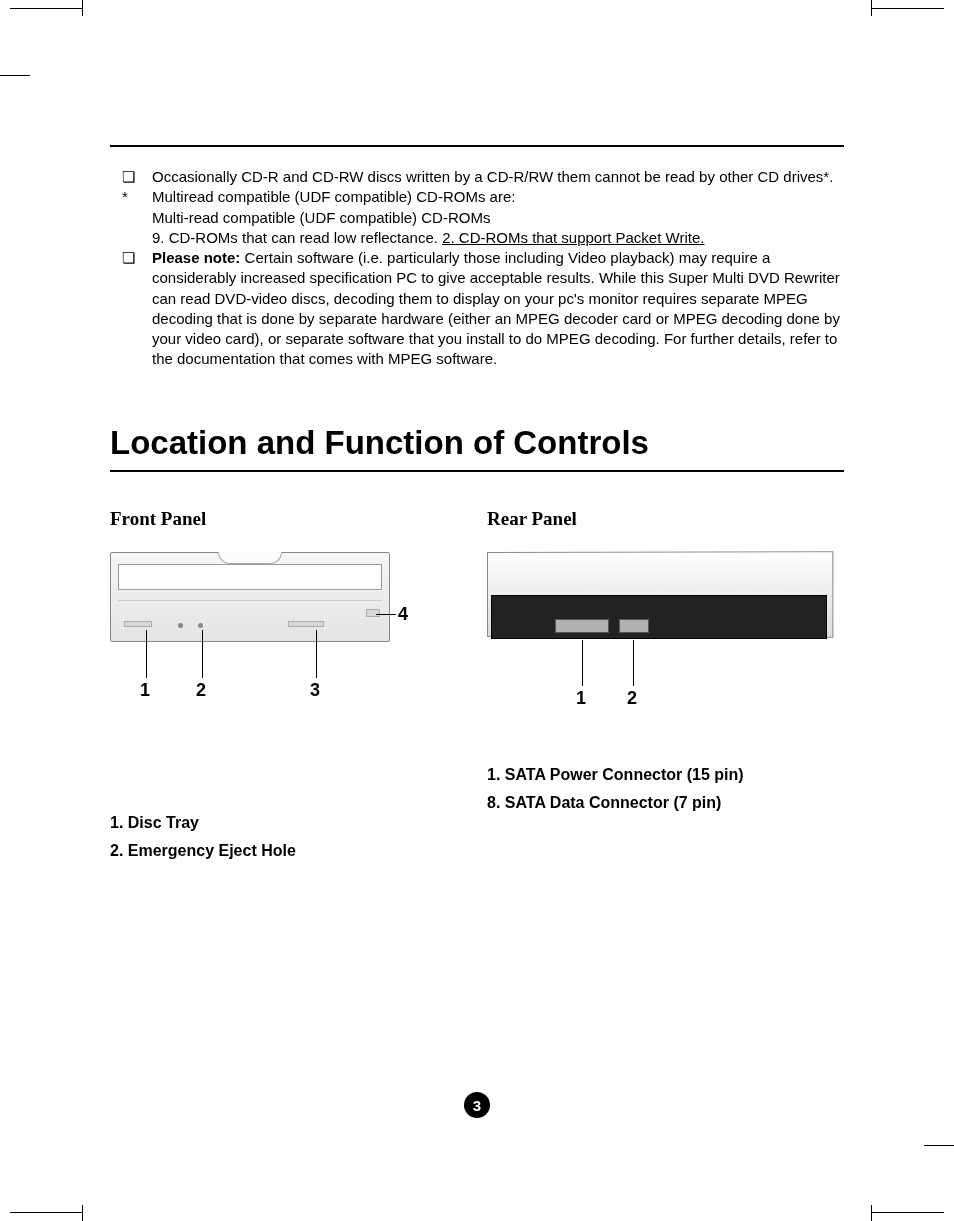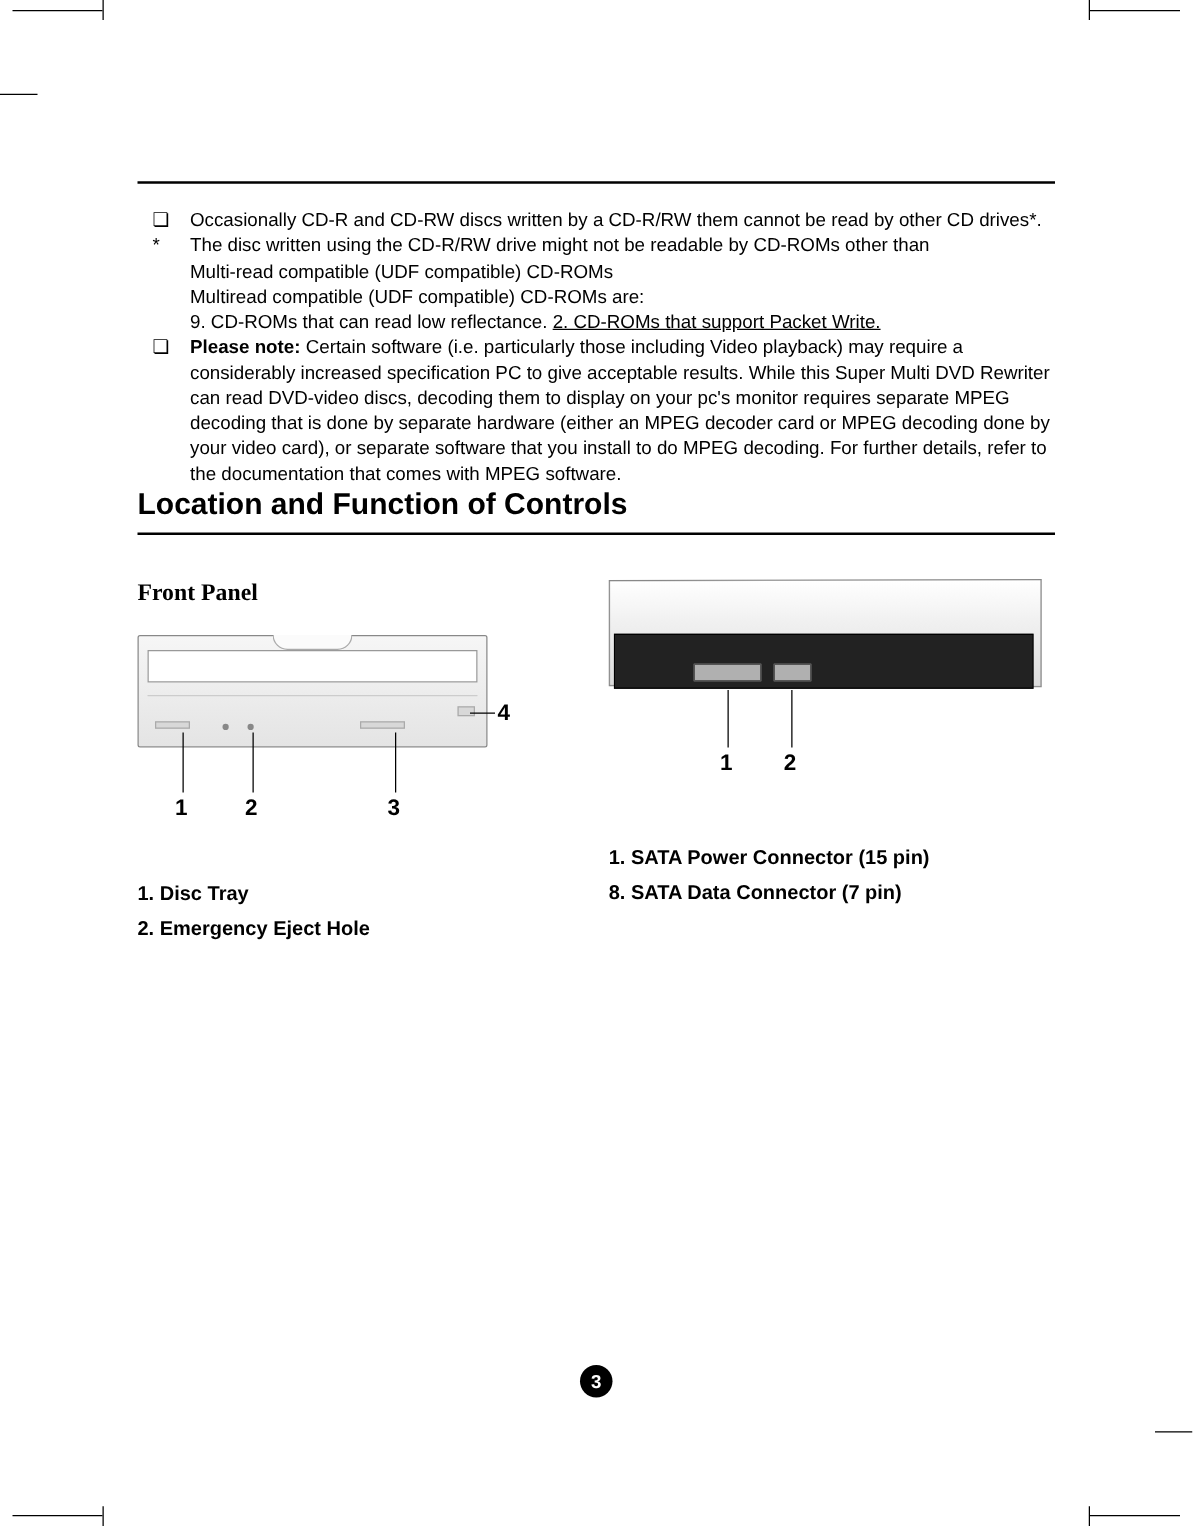--- a/index.html
+++ b/index.html
@@ -48,21 +48,22 @@
     .note-body { flex: 1; }
     .note-body .line { display: block; }
     .subcols { display: flex; }
     .subcol-a { width: 330px; }
     .subcol-b { flex: 1; text-decoration: underline; }
     .bold { font-weight: bold; }
 
     .section-title {
       font-family: "Century Gothic", "Avant Garde", Arial, sans-serif;
       font-weight: bold;
-      font-size: 24px;
+      font-size: 33px;
+      margin-top: 54px;
       border-bottom: 2px solid #000;
       padding-bottom: 8px;
     }
 
     .panels {
       display: flex;
       margin-top: 36px;
       gap: 20px;
     }
     .panel-col { flex: 1; }
@@ -134,21 +135,21 @@
     .drive-rear .conn-wide {
       position:absolute; left:68px; bottom:34px; width:54px; height:14px;
       background:#b0b0b0; border:1px solid #555;
     }
     .drive-rear .conn-narrow {
       position:absolute; left:132px; bottom:34px; width:30px; height:14px;
       background:#b0b0b0; border:1px solid #555;
     }
 
     .legend {
-      margin-top: 29px;
+      margin-top: 92px;
     }
     .legend-item {
       font-weight: bold;
       font-size: 16px;
       margin-bottom: 10px;
     }
 
     .page-number {
       position:absolute;
       bottom: 28px;
@@ -188,23 +189,22 @@
     <div class="note-row">
       <div class="note-mark">❏</div>
       <div class="note-body">
         <span class="line">Occasionally CD-R and CD-RW discs written by a CD-R/RW them cannot be read by other CD drives*.</span>
       </div>
     </div>
 
     <div class="note-row">
       <div class="note-mark">*</div>
       <div class="note-body">
-        <span class="line">The disc written using the CD-R/RW drive might not be readable by CD-ROMs other than</span>
+        <span class="line">Multiread compatible (UDF compatible) CD-ROMs are:</span>
         <span class="line">Multi-read compatible (UDF compatible) CD-ROMs</span>
-        <span class="line">Multiread compatible (UDF compatible) CD-ROMs are:</span>
         <span class="line subcols">
           <span class="subcol-a">9. CD-ROMs that can read low reflectance.</span>
           <span class="subcol-b">2. CD-ROMs that support Packet Write.</span>
         </span>
       </div>
     </div>
 
     <div class="note-row">
       <div class="note-mark">❏</div>
       <div class="note-body">
@@ -248,20 +248,21 @@
         <div class="label-num" style="left:288px; top:52px;">4</div>
       </div>
 
       <div class="legend">
         <div class="legend-item">1. Disc Tray</div>
         <div class="legend-item">2. Emergency Eject Hole</div>
       </div>
     </div>
 
     <div class="panel-col">
+      <div class="panel-title">Rear Panel</div>
 
       <div class="diagram" style="height:190px;">
         <div class="drive-rear">
           <div class="chassis"></div>
           <div class="rear-face"></div>
           <div class="conn-wide"></div>
           <div class="conn-narrow"></div>
         </div>
         <div class="pointer v" style="left:95px; top:88px; height:46px;"></div>
         <div class="label-num" style="left:89px; top:136px;">1</div>

